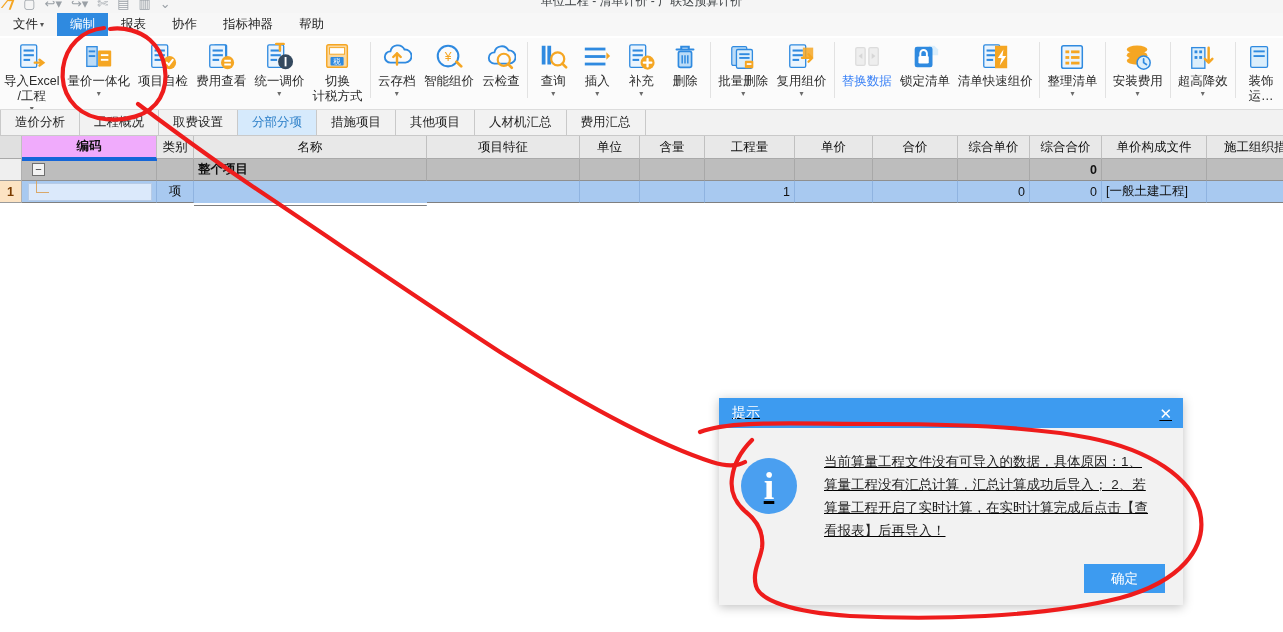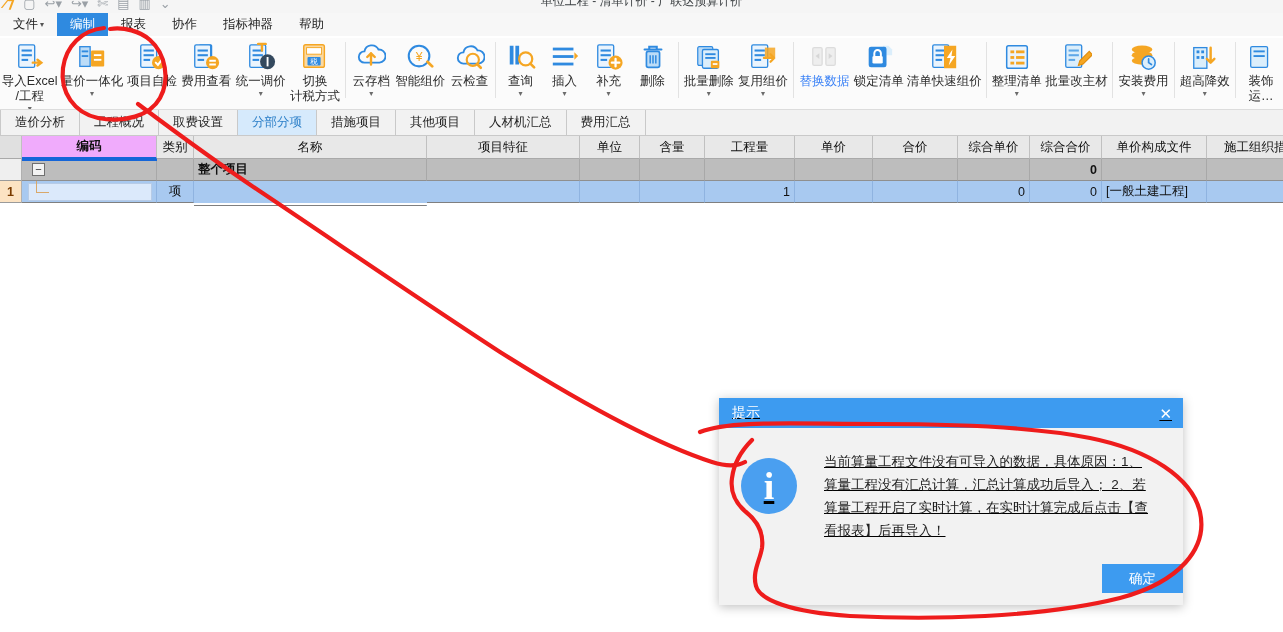--- a/index.html
+++ b/index.html
@@ -160,21 +160,21 @@
     background: #4a9ff0; color: #fff;
     display: flex; align-items: center; justify-content: center;
     font-size: 38px; font-weight: bold; font-family: "Liberation Serif", serif;
     flex: 0 0 56px; margin-top: 8px;
   }
   .dlg-msg {
     margin-left: 27px; font-size: 13.5px; color: #222;
     line-height: 23px; max-width: 330px;
   }
   .dlg-footer {
-    position: absolute; right: 0; bottom: 12px;
+    position: absolute; right: 18px; bottom: 12px;
   }
   .dlg-ok {
     background: #3d9bf0; color: #fff; border: none;
     width: 81px; height: 29px; font-size: 13.5px;
     font-family: "Liberation Sans", sans-serif; cursor: pointer;
   }
 
   
   .annot {
     position: absolute; left: 0; top: 0; width: 1283px; height: 632px;
@@ -457,32 +457,20 @@
             <rect x="9" y="9" width="4" height="3" fill="#f5a623"></rect>
             <rect x="15" y="9" width="9" height="3" fill="#f5a623"></rect>
             <rect x="9" y="15" width="4" height="3" fill="#f5a623"></rect>
             <rect x="15" y="15" width="9" height="3" fill="#f5a623"></rect>
             <rect x="9" y="21" width="4" height="3" fill="#f5a623"></rect>
             <rect x="15" y="21" width="9" height="3" fill="#f5a623"></rect>
           </svg>
         </span>
         <div class="lbl">整理清单</div>
         <div class="caret">▾</div>
-      </div>
-      <div class="rb-btn">
-        <span>
-          <svg class="ic" viewBox="0 0 32 32" xmlns="http://www.w3.org/2000/svg">
-            <rect x="4" y="3" width="17" height="24" rx="1.5" fill="#dbeefb" stroke="#2f8ae0" stroke-width="1.4"></rect>
-            <rect x="7" y="8" width="11" height="2.2" fill="#5fa8e8"></rect>
-            <rect x="7" y="13" width="11" height="2.2" fill="#5fa8e8"></rect>
-            <rect x="7" y="18" width="7" height="2.2" fill="#5fa8e8"></rect>
-            <path d="M29 10l-10 10-1.5 5 5-1.5 10-10z" fill="#f5a623" stroke="#e08c0a" stroke-width="1.2"></path>
-          </svg>
-        </span>
-        <div class="lbl">批量改主材</div>
       </div>
       <div class="rb-sep"></div>
       <div class="rb-btn">
         <span>
           <svg class="ic" viewBox="0 0 32 32" xmlns="http://www.w3.org/2000/svg">
             <ellipse cx="15" cy="8" rx="11" ry="4.2" fill="#f5a623"></ellipse>
             <ellipse cx="15" cy="14" rx="11" ry="4.2" fill="#f5a623"></ellipse>
             <ellipse cx="15" cy="20" rx="11" ry="4.2" fill="#f5a623"></ellipse>
             <circle cx="22" cy="22" r="7" fill="#dbeefb" stroke="#2f8ae0" stroke-width="1.6"></circle>
             <path d="M22 18v4l3 2" stroke="#2f8ae0" stroke-width="1.8" fill="none" stroke-linecap="round"></path>

